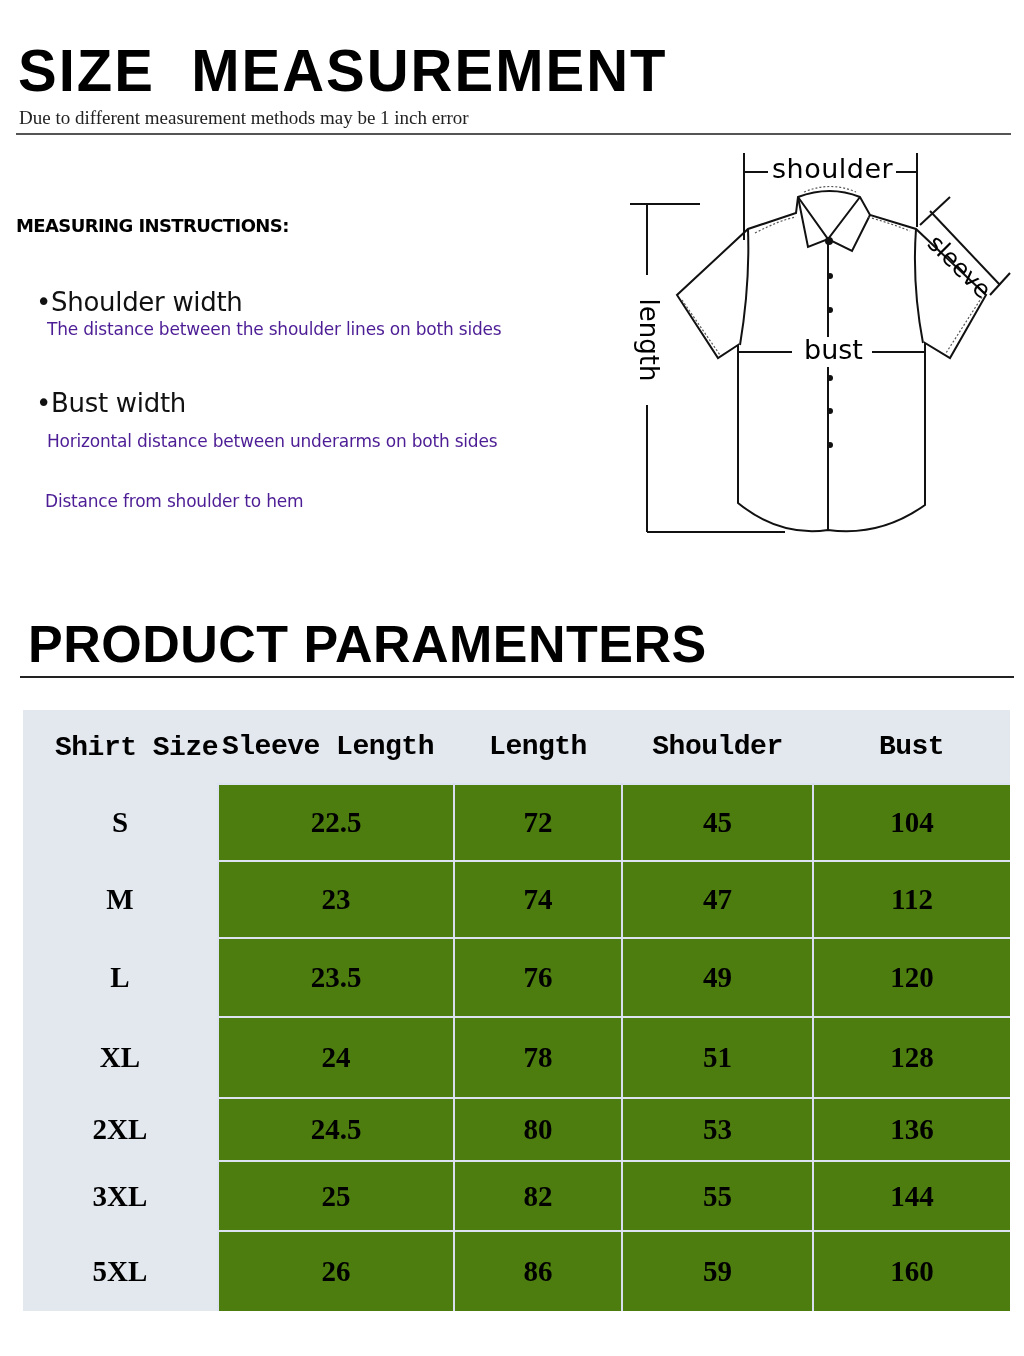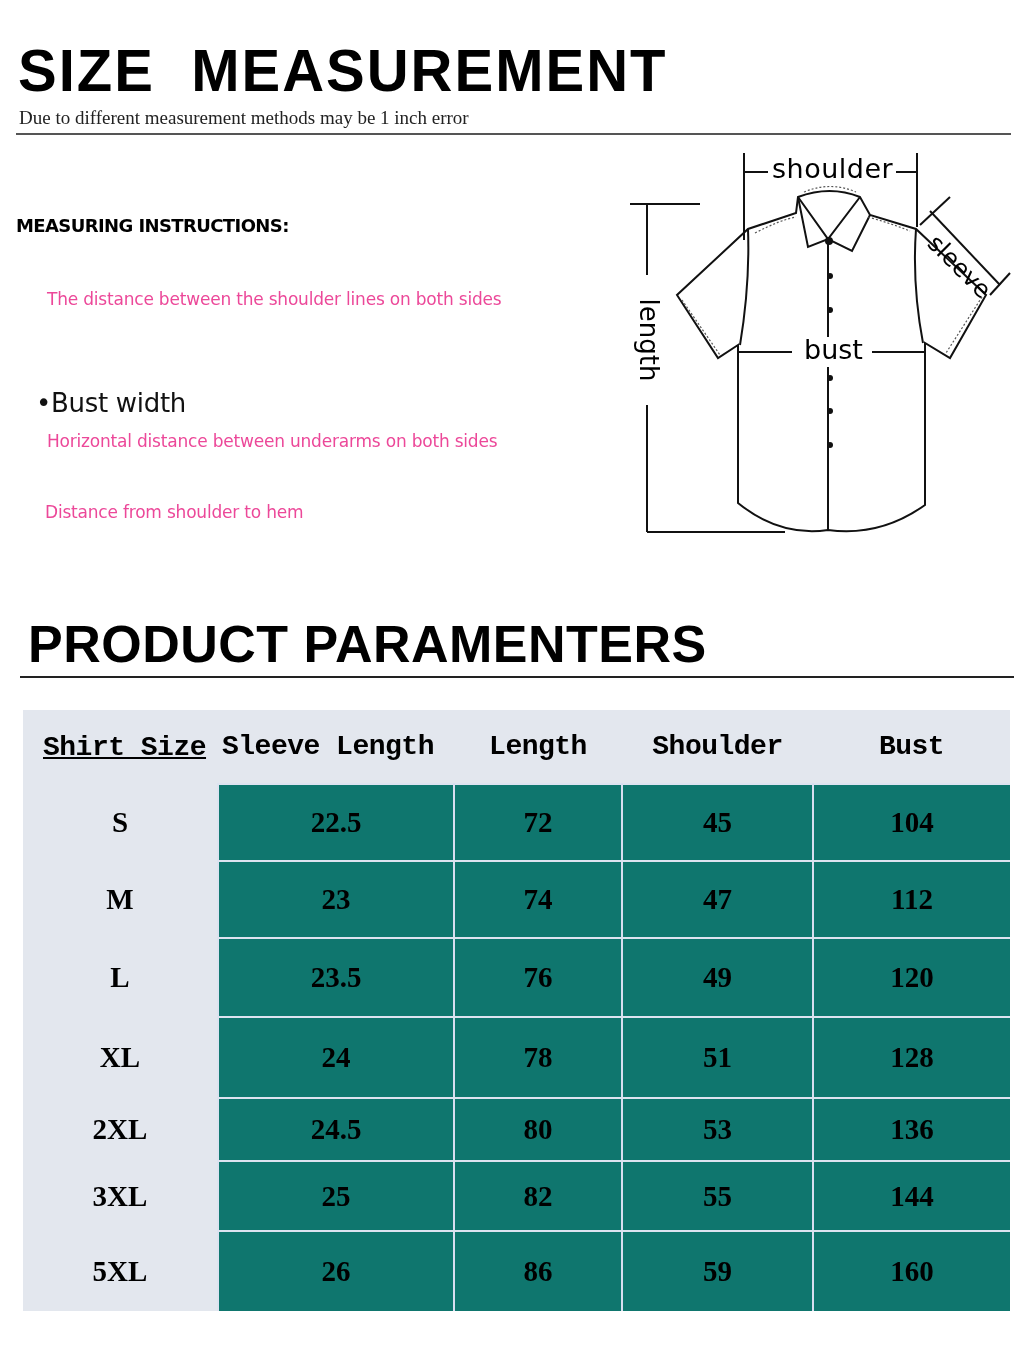--- a/index.html
+++ b/index.html
@@ -3,51 +3,52 @@
 <meta charset="utf-8">
 <style>
   html, body { margin: 0; padding: 0; background: #ffffff; }
   body { width: 1024px; height: 1356px; position: relative; overflow: hidden; font-family: "DejaVu Sans", sans-serif; color: #000; }
   .abs { position: absolute; }
   .title1 { left: 18px; top: 38px; font-family: "Liberation Sans", sans-serif; font-weight: 900; font-size: 58px; letter-spacing: 2px; line-height: 66px; white-space: pre; transform: scaleY(1.02); }
   .subtitle { left: 19px; top: 107px; font-family: "Liberation Serif", serif; font-size: 19px; color: #222; }
   .rule1 { left: 16px; top: 133px; width: 995px; height: 2px; background: #555; }
   .mi-head { left: 16px; top: 215px; font-family: "DejaVu Sans", sans-serif; font-weight: bold; font-size: 18px; letter-spacing: -0.6px; }
   .bullet-title { font-size: 26px; color: #111; font-family: "DejaVu Sans", sans-serif; letter-spacing: -0.3px; }
-  .bullet-desc { font-size: 17px; color: #ec4899; font-family: "DejaVu Sans", sans-serif; letter-spacing: -0.2px; }
+  .bullet-desc { font-size: 17px; color: #4c1d95; font-family: "DejaVu Sans", sans-serif; letter-spacing: -0.2px; }
   .title2 { left: 28px; top: 612px; font-family: Liberation Sans, sans-serif; font-weight: 900; font-size: 52px; line-height: 64px; letter-spacing: 0.5px; }
   .rule2 { left: 20px; top: 676px; width: 994px; height: 2px; background: #222; }
   .tbl { left: 23px; top: 710px; width: 987px; height: 601px; background: #e3e7ee; }
   .tbl table { border-collapse: collapse; width: 100%; height: 100%; font-family: "Liberation Serif", "DejaVu Serif", serif; font-weight: bold; }
   .tbl th { font-family: "Liberation Mono", "DejaVu Sans Mono", monospace; font-weight: bold; font-size: 28px; letter-spacing: -0.5px; text-align: center; height: 73px; padding: 0; white-space: nowrap; background: #e3e7ee; }
-  .tbl th.first { text-align: left; padding-left: 20px; text-decoration: underline; }
-  .tbl td { font-size: 29px; text-align: center; padding: 0; background: #0f766e; border: 2px solid #dde3f0; border-right: 2px solid #d8def0; }
+  .tbl th.first { text-align: right; padding-left: 20px; }
+  .tbl td { font-size: 29px; text-align: center; padding: 0; background: #4d7c0f; border: 2px solid #dde3f0; border-right: 2px solid #d8def0; }
   .tbl td.size { background: #e3e7ee; border: none; }
   .tbl tr td:last-child { border-right: none; }
   .tbl tr:last-child td { border-bottom: none; }
   .diagram { left: 620px; top: 145px; width: 400px; height: 400px; }
 </style>
 </head>
 <body>
 
 <div class="abs title1">SIZE  MEASUREMENT</div>
 <div class="abs subtitle">Due to different measurement methods may be 1 inch error</div>
 <div class="abs rule1"></div>
 
 <div class="abs mi-head">MEASURING INSTRUCTIONS:</div>
 
 <div class="abs" style="left:36px; top:287px;">
+  <div class="bullet-title">•Shoulder width</div>
   <div class="bullet-desc" style="margin-left:11px; margin-top:2px;">The distance between the shoulder lines on both sides</div>
 </div>
 <div class="abs" style="left:36px; top:388px;">
   <div class="bullet-title">•Bust width</div>
   <div class="bullet-desc" style="margin-left:11px; margin-top:13px;">Horizontal distance between underarms on both sides</div>
 </div>
 <div class="abs" style="left:35px; top:489px;">
-  <div class="bullet-desc" style="margin-left:10px; margin-top:13px;">Distance from shoulder to hem</div>
+  <div class="bullet-desc" style="margin-left:10px; margin-top:2px;">Distance from shoulder to hem</div>
 </div>
 
 <div class="abs diagram">
   <svg width="400" height="400" viewBox="0 0 400 400">
     <g fill="none" stroke="#111" stroke-width="2">
 
       <line x1="124" y1="8" x2="124" y2="95"></line>
       <line x1="297" y1="8" x2="297" y2="82"></line>
       <line x1="124" y1="27" x2="148" y2="27"></line>
       <line x1="275" y1="27" x2="297" y2="27"></line>

